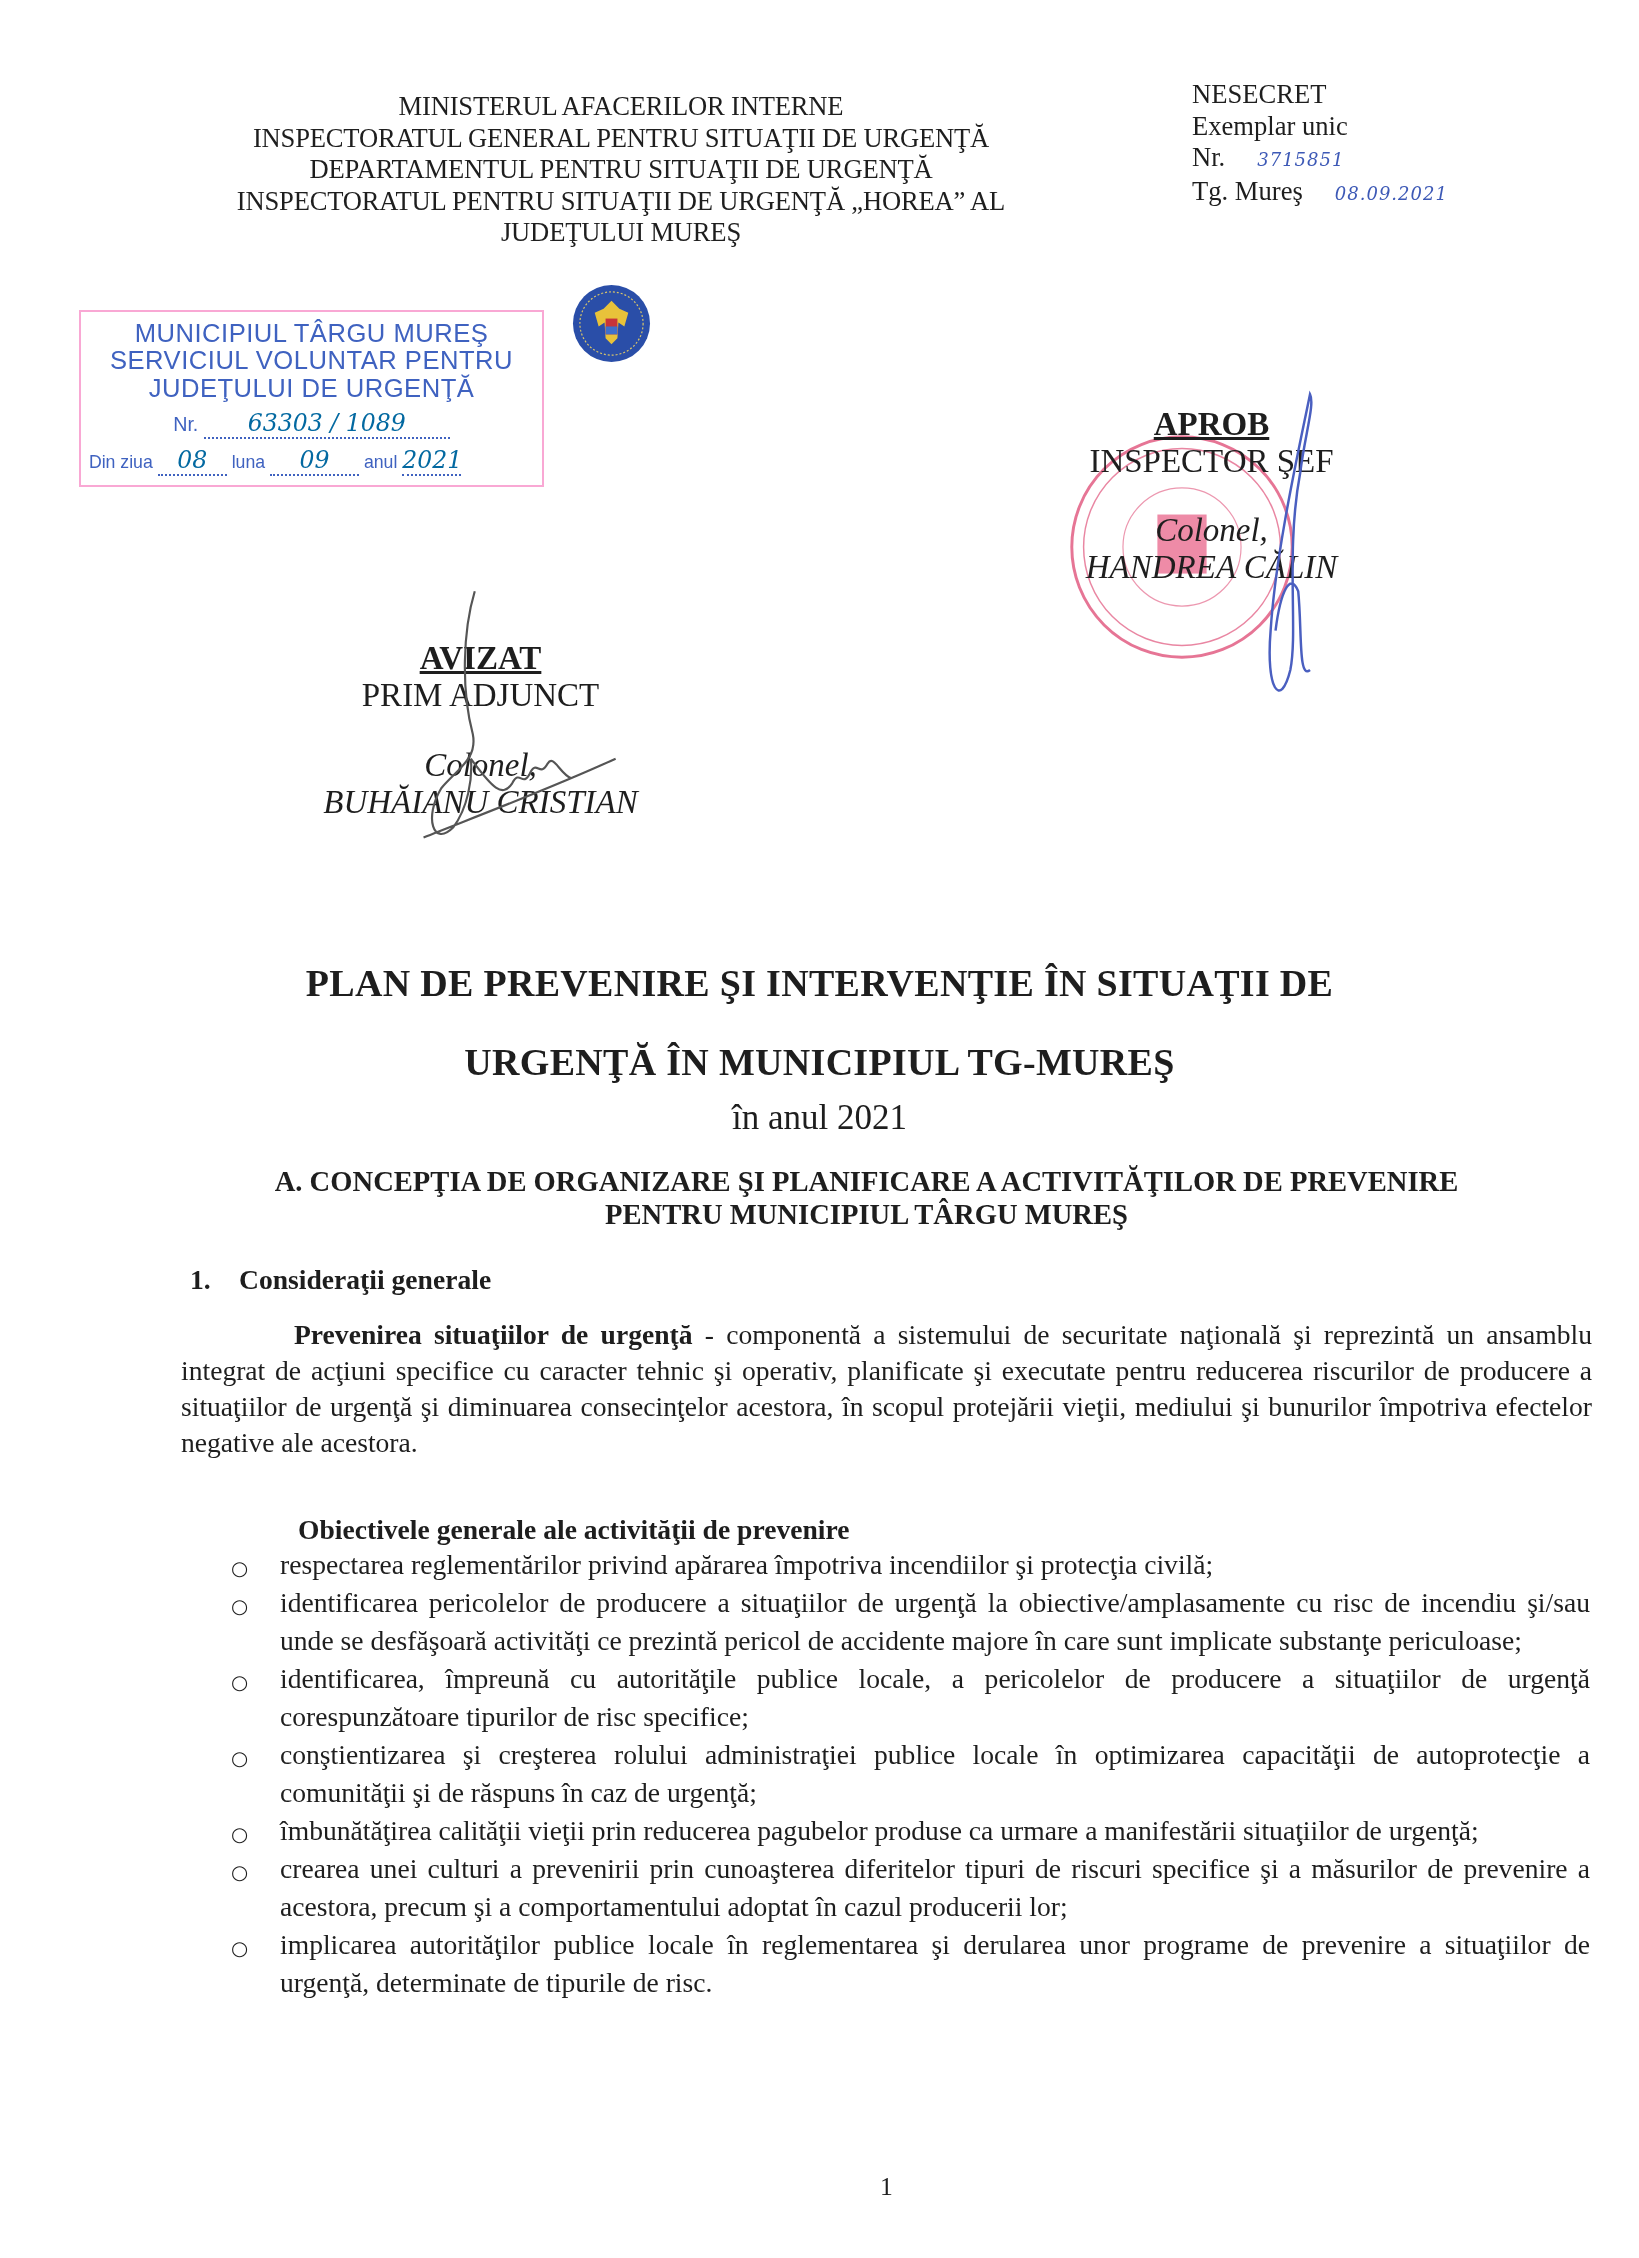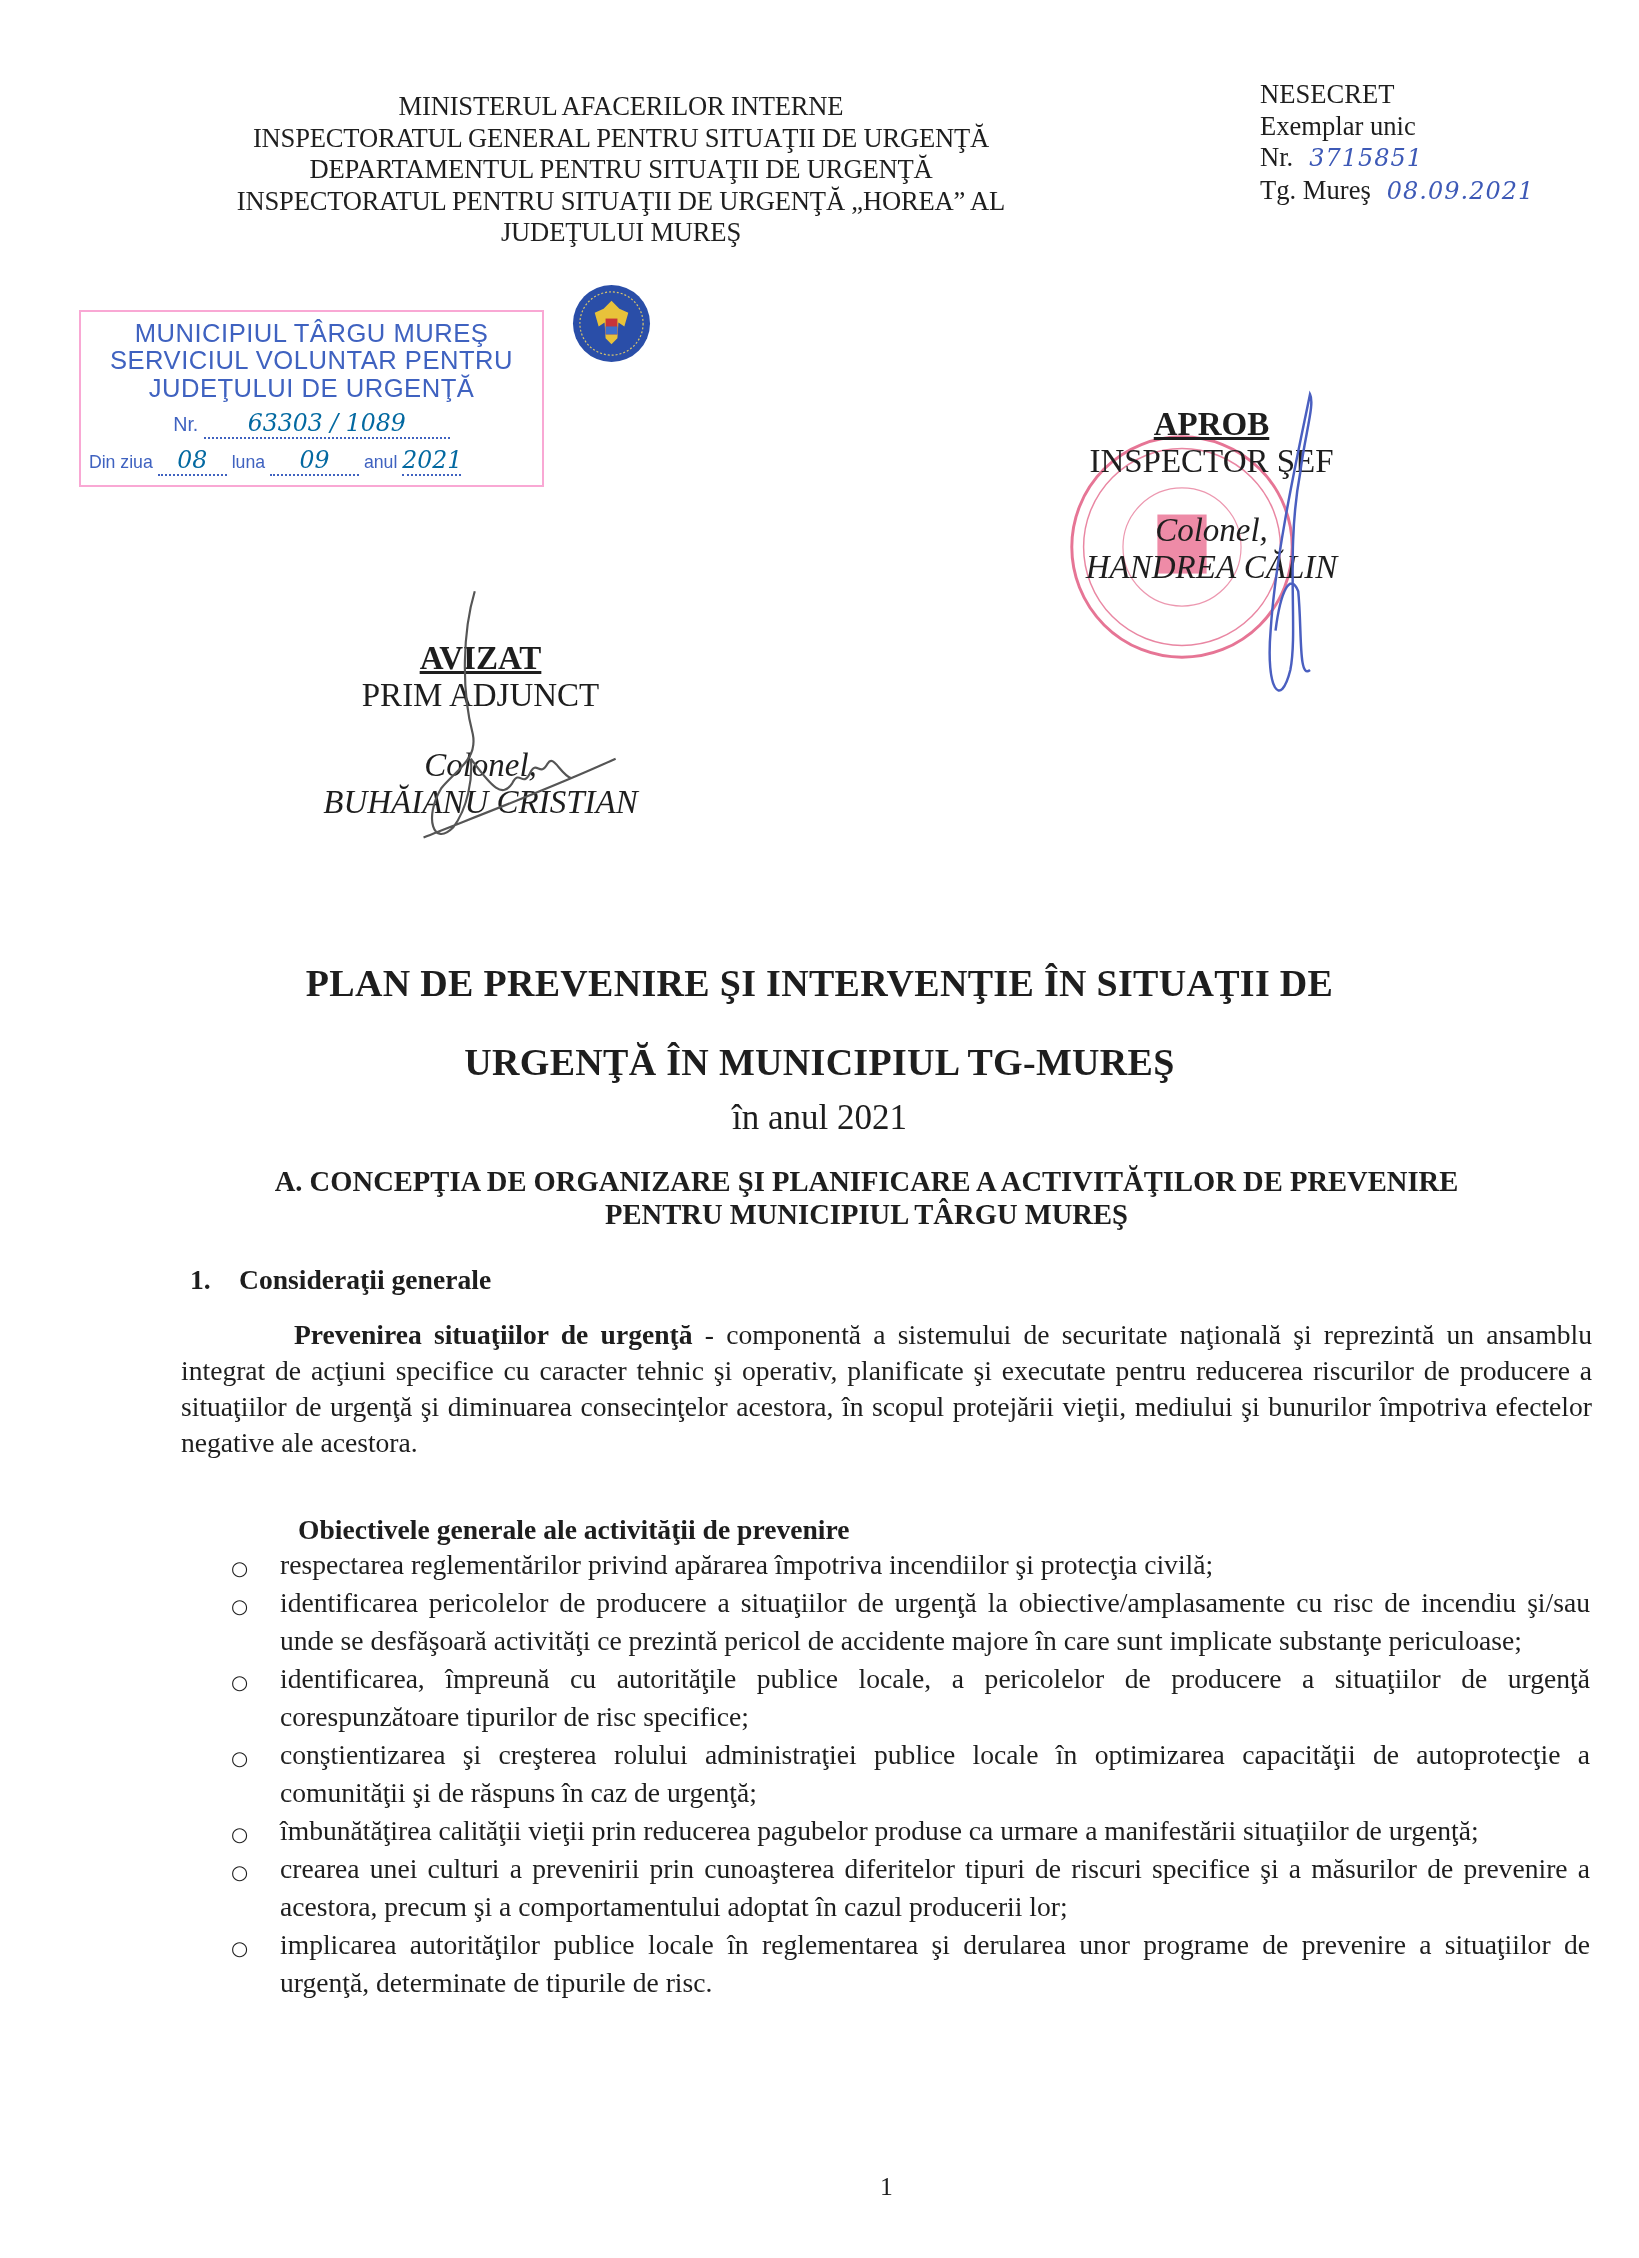--- a/index.html
+++ b/index.html
@@ -5,23 +5,23 @@
   html, body { margin: 0; padding: 0; background: #ffffff; }
   body {
     width: 1639px; height: 2259px; position: relative; overflow: hidden;
     font-family: "Liberation Serif", "DejaVu Serif", serif; color: #1e1e1e;
   }
   .abs { position: absolute; }
 
   
   .ministry { left: 158px; top: 91px; width: 926px; text-align: center;
     font-size: 26.6px; line-height: 31.5px; letter-spacing: -0.2px; }
-  .classif { left: 1260px; top: 79px; font-size: 26.6px; line-height: 31.5px; }
+  .classif { left: 1192px; top: 79px; font-size: 26.6px; line-height: 31.5px; }
   .hand { font-family: "DejaVu Serif", serif; font-style: italic; color: #3d59b6; }
-  .classif .hand { font-size: 24px; margin-left: 16px; letter-spacing: 1px; }
+  .classif .hand { font-size: 18px; margin-left: 32px; letter-spacing: 1px; }
 
   
   .logo { left: 571px; top: 283px; width: 81px; height: 81px; }
 
   
   .stamp { left: 79px; top: 310px; width: 465px; height: 177px;
     border: 2px solid #f9a8d4; color: #3f62c0; box-sizing: border-box;
     font-family: "Liberation Sans", "DejaVu Sans", sans-serif; text-align: center; }
   .stamp .st-line { font-size: 25.6px; line-height: 27.6px; letter-spacing: 0.5px; }
   .stamp .st-nr { font-size: 19.7px; margin-top: 5.9px; }

